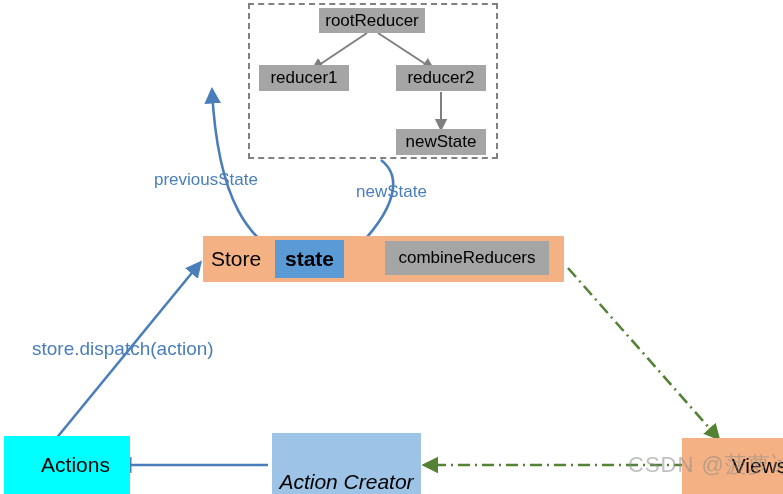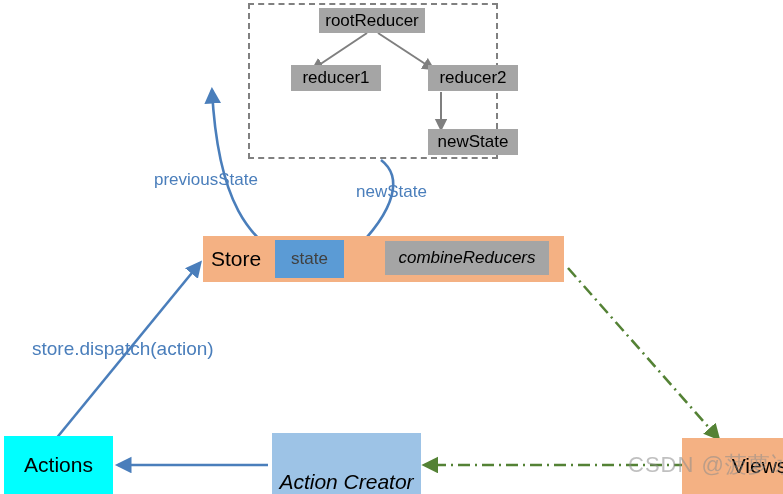--- a/index.html
+++ b/index.html
@@ -31,21 +31,20 @@
     justify-content: center;
     text-align: center;
     white-space: nowrap;
     color: #000000;
   }
   
   .grey-node {
     background: #A5A5A5;
     color: #000000;
     font-size: 17px;
-    margin-left: 32px;
   }
   .root-node {
     background: #A5A5A5;
     color: #000000;
     font-size: 17px;
   }
   .dashed-box {
     position: absolute;
     border: 2px dashed #808080;
     background: transparent;
@@ -59,35 +58,35 @@
   .store-label {
     position: absolute;
     font-size: 21px;
     color: #000000;
     display: flex;
     align-items: center;
   }
   .state-box {
     position: absolute;
     background: #5B9BD5;
-    color: #404040;
-    font-size: 17px;
-    display: flex;
-    align-items: center;
-    justify-content: center;
+    color: #000000;
+    font-size: 21px;
+    display: flex;
+    align-items: center;
+    justify-content: center;
+    font-weight: bold;
   }
   .combine-box {
     position: absolute;
     background: #A5A5A5;
     color: #000000;
     font-size: 17px;
     display: flex;
     align-items: center;
     justify-content: center;
-    font-style: italic;
   }
   .actions-box {
     position: absolute;
     background: #00FFFF;
     color: #000000;
     font-size: 21px;
     display: flex;
     align-items: center;
     justify-content: center;
   }
@@ -204,21 +203,21 @@
   <div class="edge-label" style="left:356px; top:182px;">
     <span>newState</span>
   </div>
 
   <div class="edge-label big" style="left:32px; top:338px;">
     <span>store.dispatch(action)</span>
   </div>
 
 
 
-  <div class="actions-box" style="left:4px; top:436px; width:109px; height:58px;">
+  <div class="actions-box" style="left:4px; top:436px; width:109px; height:58px;padding-left:17px;">
     <span>Actions</span>
   </div>
 
   <div class="creator-box" style="left:272px; top:433px; width:149px; height:61px;">
     <span>Action Creator</span>
   </div>
 
   <div class="views-box" style="left:682px; top:438px; width:85px; height:56px;">
     <span>Views</span>
   </div>

